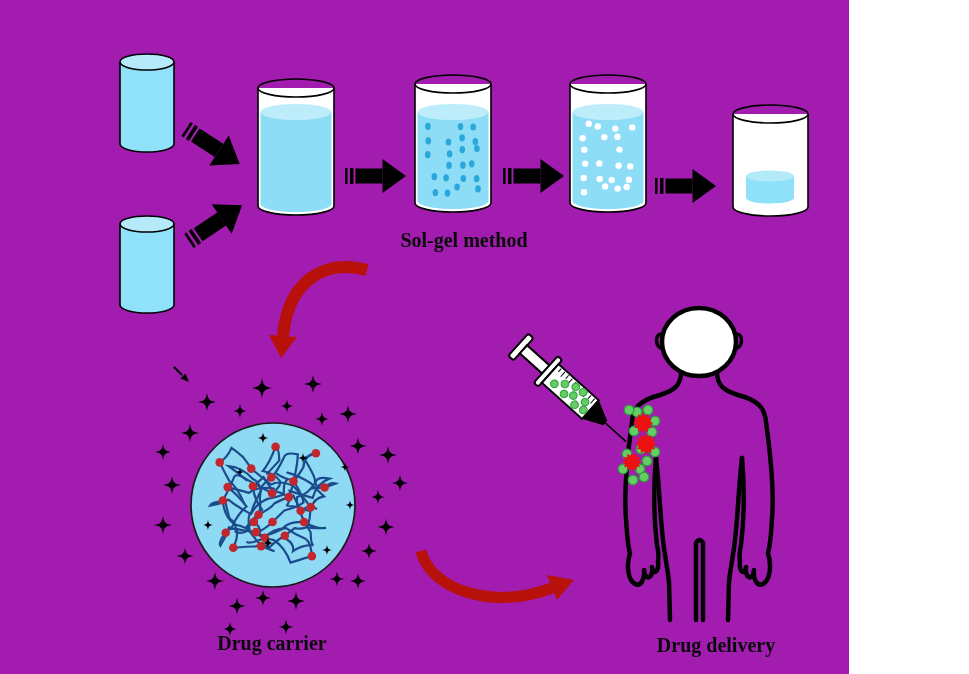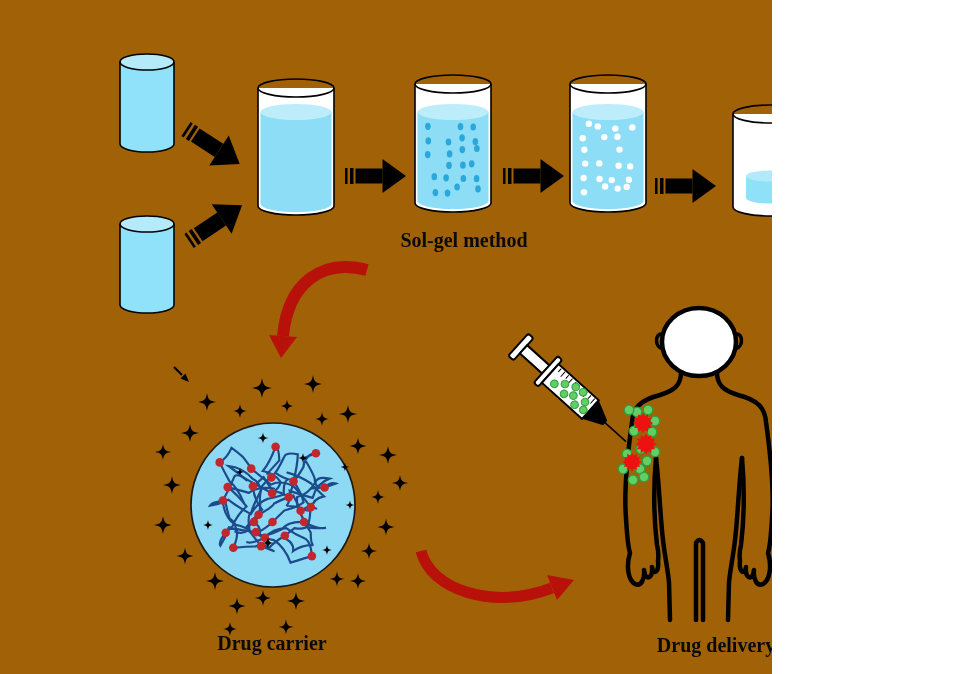--- a/index.html
+++ b/index.html
@@ -1,16 +1,16 @@
 <!DOCTYPE html>
 <html><head>
 <meta charset="utf-8">
 <style>
   html,body{margin:0;padding:0;background:#fff;}
-  .canvas{position:relative;width:772px;height:674px;background:#a16207;overflow:hidden;
+  .canvas{position:relative;width:849px;height:674px;background:#a21caf;overflow:hidden;
           font-family:"Liberation Sans",sans-serif;}
   .canvas svg{position:absolute;left:0;top:0;}
   .lbl{font-family:"Liberation Serif",serif;font-weight:700;font-size:20px;fill:#0a0a0a;}
 </style>
 </head>
 <body>
 
 <div class="canvas">
 <svg width="969" height="674" viewBox="0 0 969 674">
   <defs>

